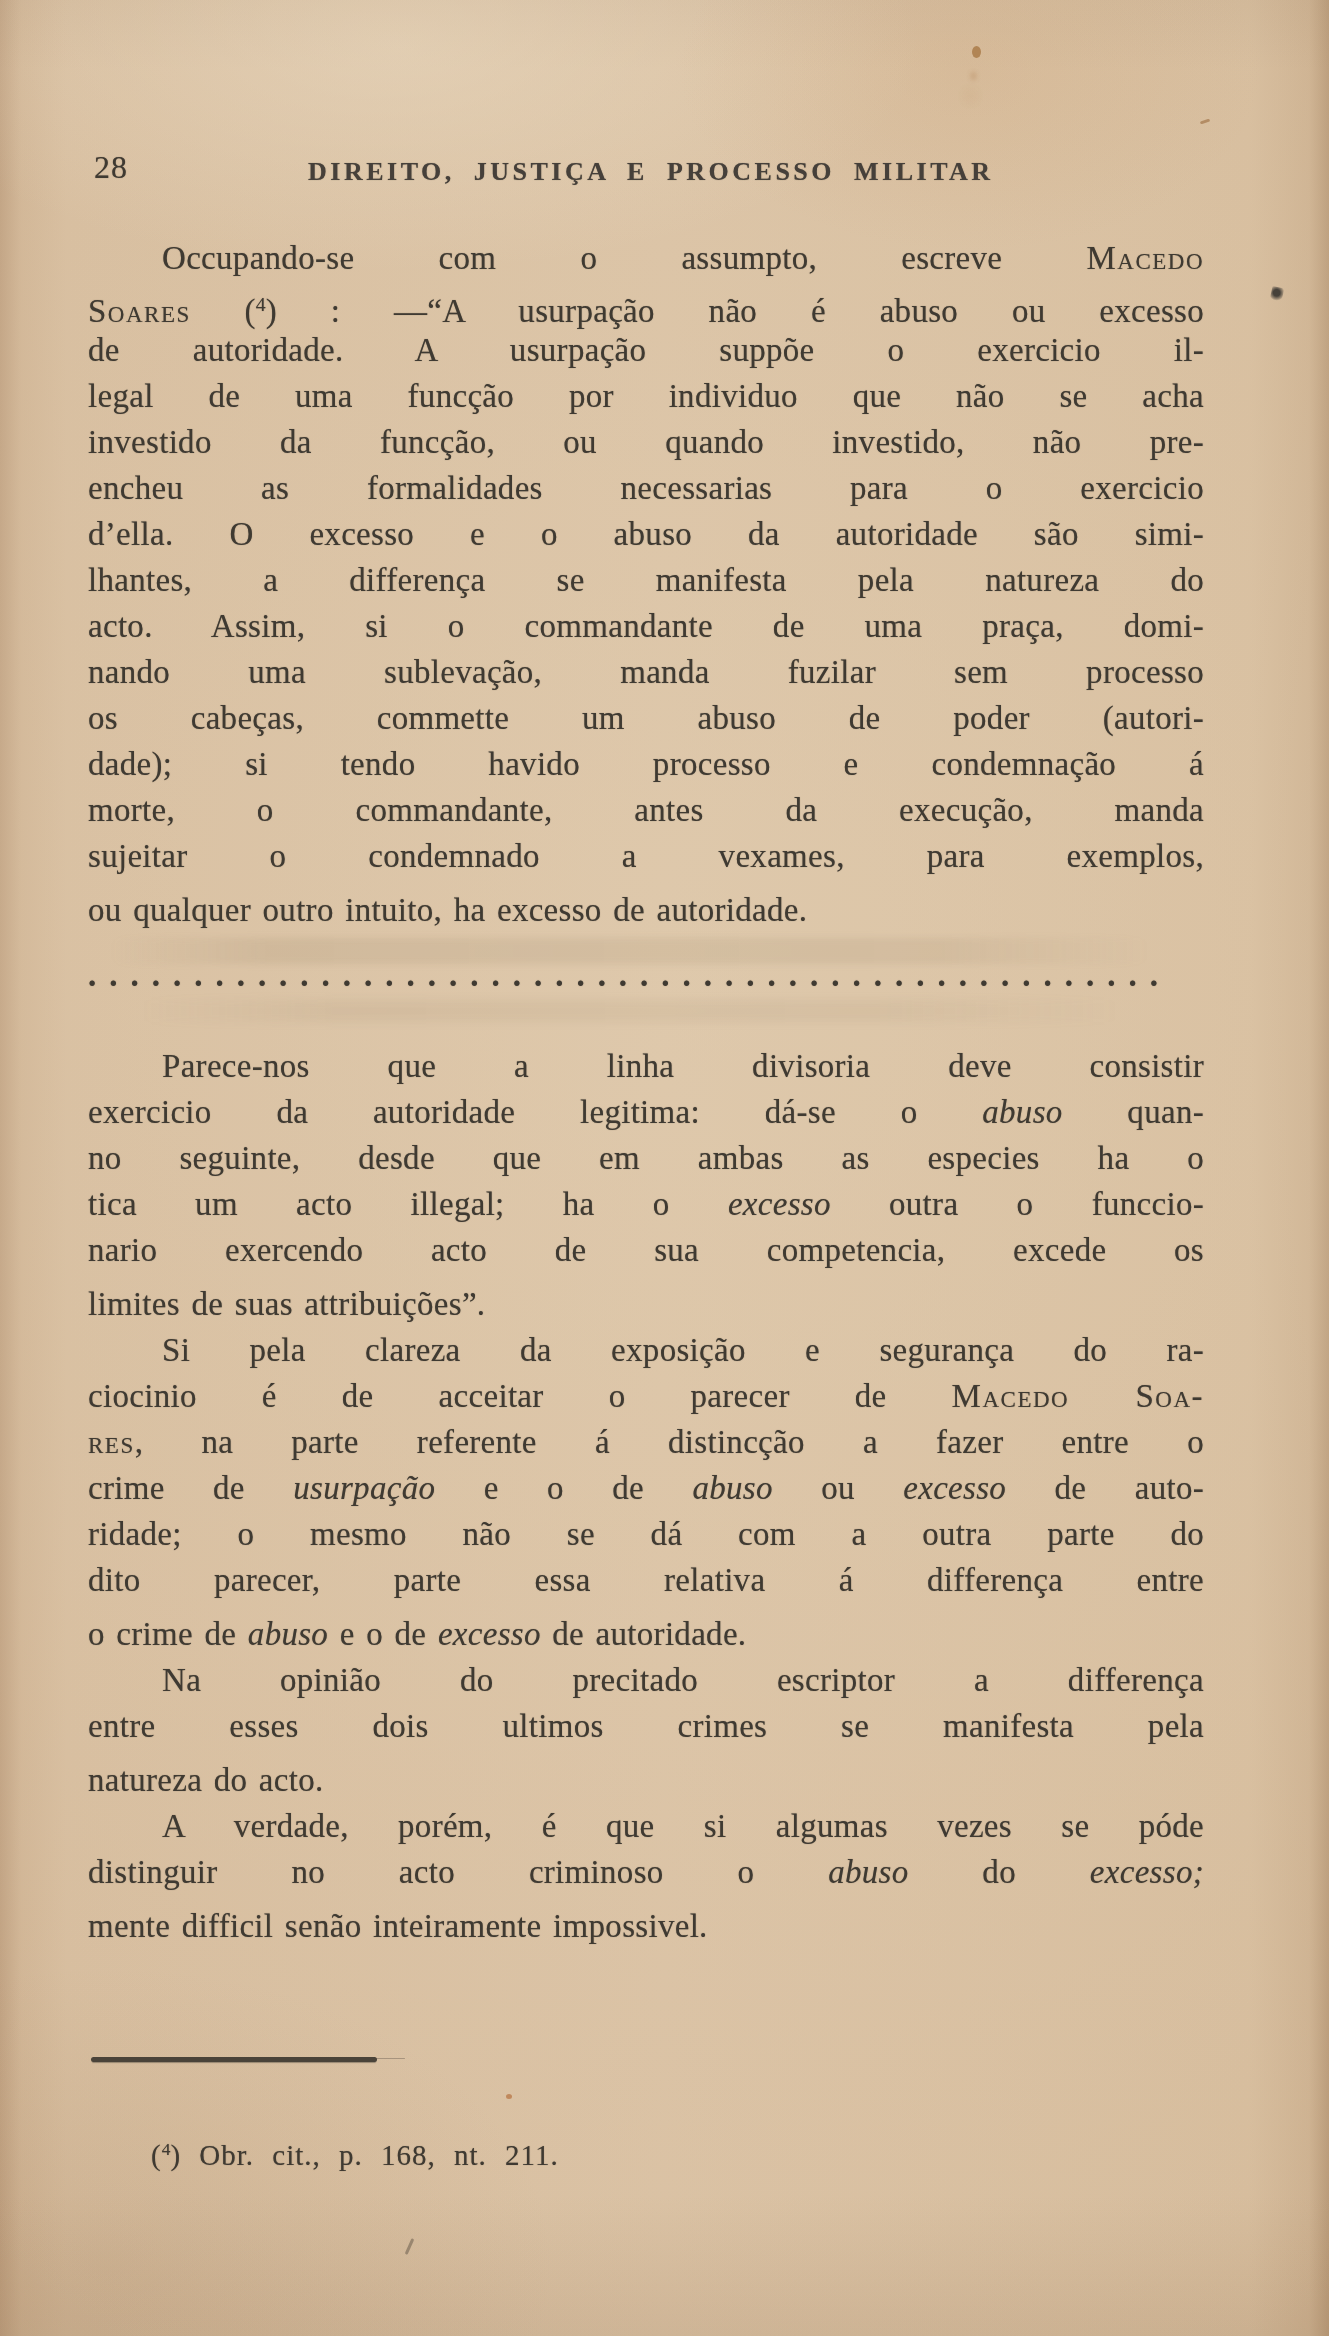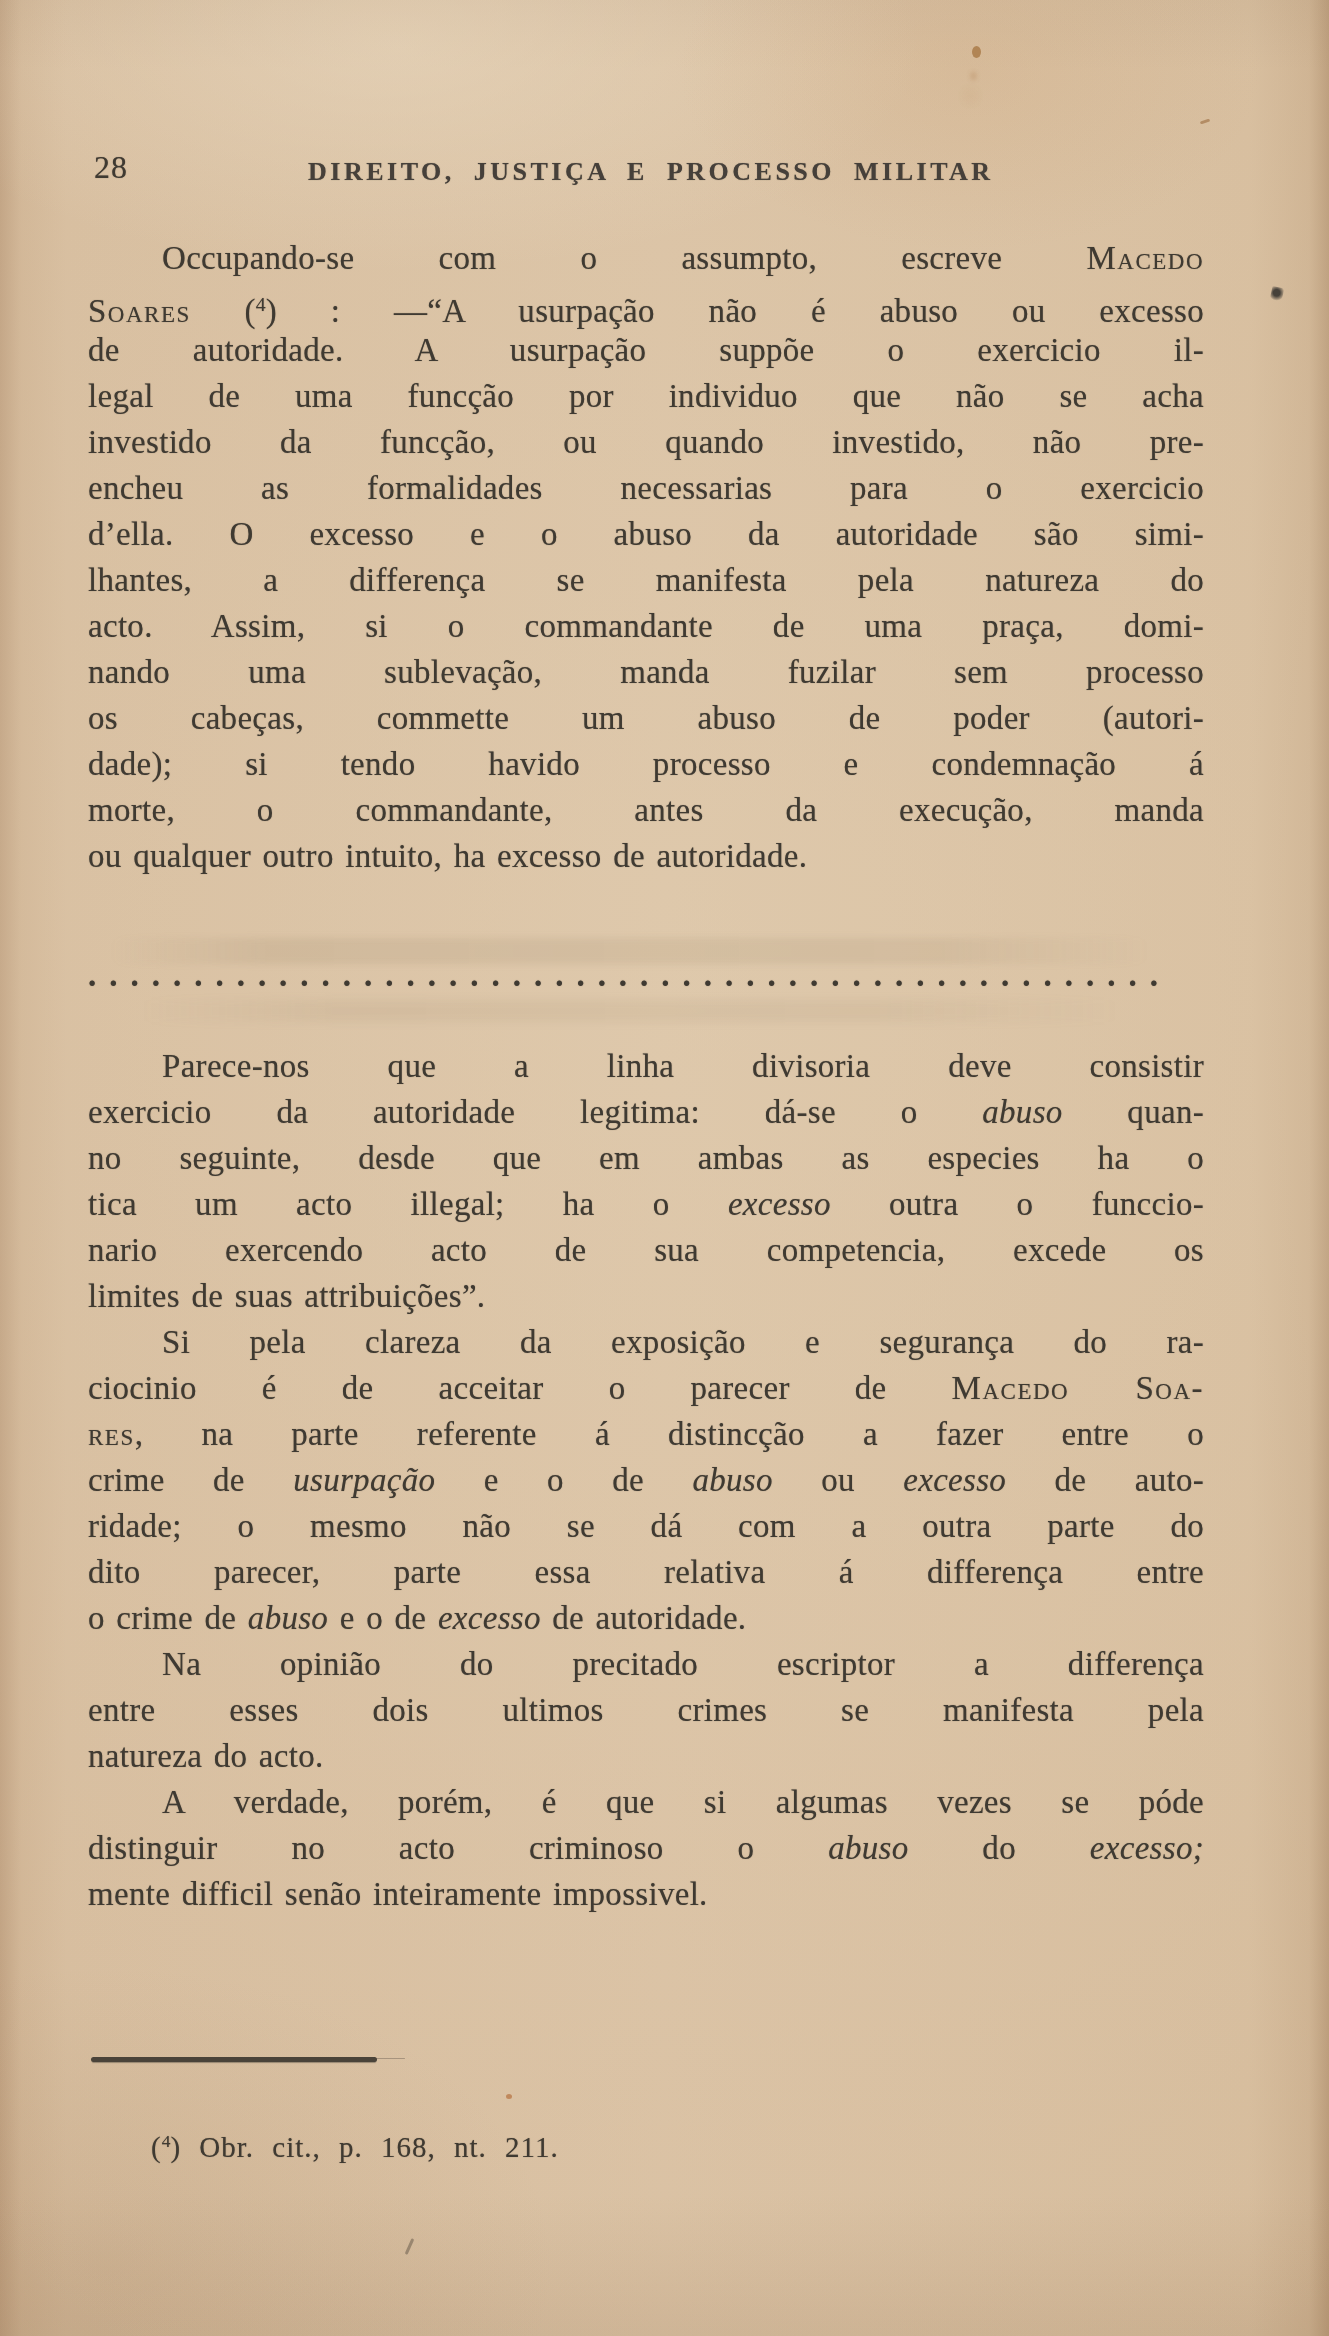--- a/index.html
+++ b/index.html
@@ -42,21 +42,21 @@
     font-size:33px;word-spacing:3px;letter-spacing:0.3px;
   }
   .b1{top:235px;}
   .b2{top:1043px;}
   .tl{
     height:46px;line-height:46px;
     text-align:justify;text-align-last:justify;
     overflow:visible;
   }
   .tl.ind{ text-indent:74px; }
-  .tl.last{ text-align-last:left; }
+  .tl.last{ text-align-last:left;margin-top:8px; }
   .sc{ font-variant:small-caps;letter-spacing:1.5px;margin-top:24px; }
   .it{ font-style:italic; }
   .sup{ font-size:0.60em;vertical-align:0.55em;letter-spacing:0; }
   .dots{
     position:absolute;left:88px;top:952px;width:1070px;
     font-size:33px;line-height:46px;font-weight:700;
     text-align:justify;text-align-last:justify;
   }
   .frule{
     position:absolute;left:91px;top:2057px;width:286px;height:5px;
@@ -121,20 +121,21 @@
       <div class="tl"><span>legal de uma funcção por individuo que não se acha</span></div>
       <div class="tl"><span>investido da funcção, ou quando investido, não pre-</span></div>
       <div class="tl"><span>encheu as formalidades necessarias para o exercicio</span></div>
       <div class="tl"><span>d’ella. O excesso e o abuso da autoridade são simi-</span></div>
       <div class="tl"><span>lhantes, a differença se manifesta pela natureza do</span></div>
       <div class="tl"><span>acto. Assim, si o commandante de uma praça, domi-</span></div>
       <div class="tl"><span>nando uma sublevação, manda fuzilar sem processo</span></div>
       <div class="tl"><span>os cabeças, commette um abuso de poder (autori-</span></div>
       <div class="tl"><span>dade); si tendo havido processo e condemnação á</span></div>
       <div class="tl"><span>morte, o commandante, antes da execução, manda</span></div>
+      <div class="tl"><span>sujeitar o condemnado a vexames, para exemplos,</span></div>
       <div class="tl last"><span>ou qualquer outro intuito, ha excesso de autoridade.</span></div>
     </div>
 
   <div class="dots ink">. . . . . . . . . . . . . . . . . . . . . . . . . . . . . . . . . . . . . . . . . . . . . . . . . . .</div>
 
   <div class="block b2 ink">
       <div class="tl ind"><span>Parece-nos que a linha divisoria deve consistir</span></div>
       <div class="tl"><span>exercicio da autoridade legitima: dá-se o </span><span class="it">abuso</span><span> quan-</span></div>
       <div class="tl"><span>no seguinte, desde que em ambas as especies ha o</span></div>
       <div class="tl"><span>tica um acto illegal; ha o </span><span class="it">excesso</span><span> outra o funccio-</span></div>

